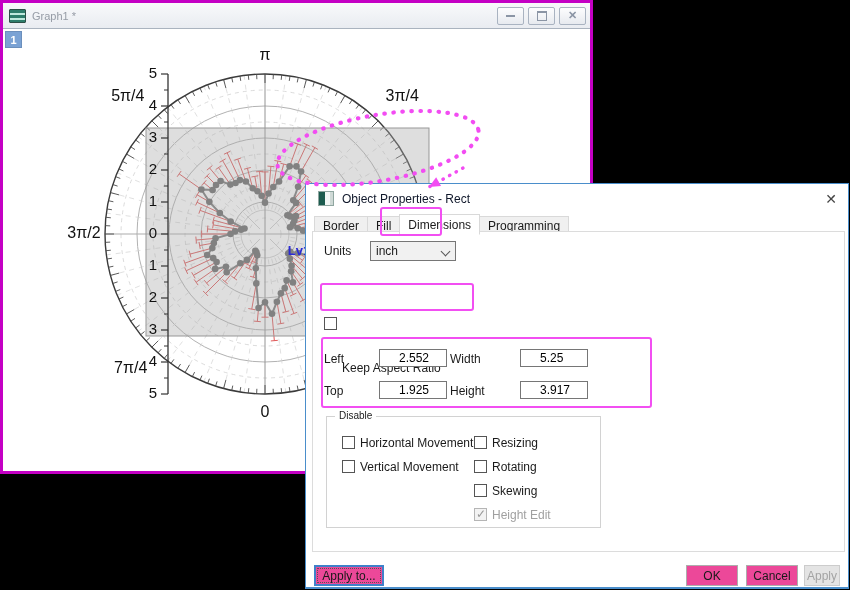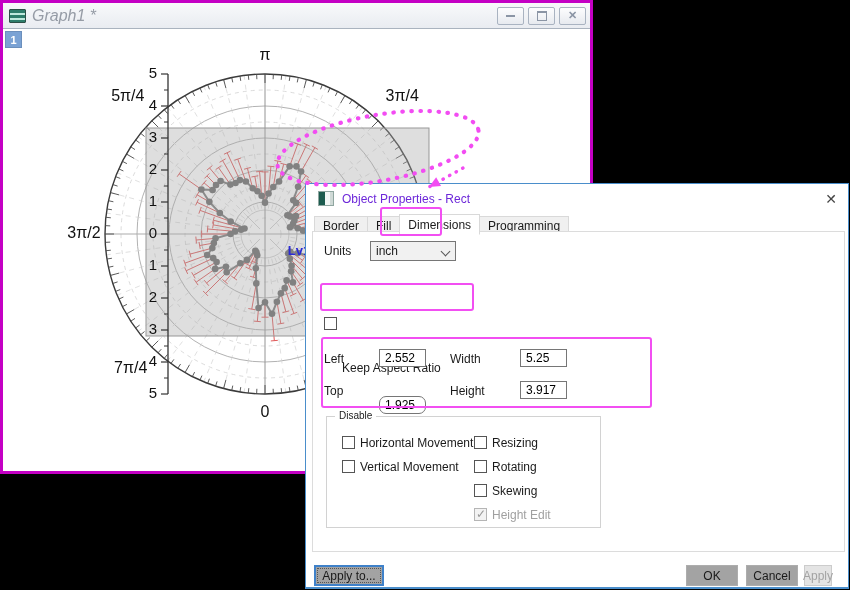--- a/index.html
+++ b/index.html
@@ -15,21 +15,21 @@
   }
   .gw-titlebar{
     height:25px;display:flex;align-items:center;padding:0 4px 0 6px;
     background:linear-gradient(180deg,#f8f9fb,#e9ecf1);
     border-bottom:1px solid #aab3bf;
   }
   .gw-icon{
     width:15px;height:12px;margin-right:6px;border:1px solid #2c4f46;border-radius:1px;
     background:repeating-linear-gradient(180deg,#2e7d6b 0 3px,#bfe9dd 3px 5px);
   }
-  .gw-title{flex:1;font-size:16px;color:#969ca6;font-style:italic;}
+  .gw-title{flex:1;font-size:11px;color:#969ca6;}
   .gw-btn{
     width:25px;height:16px;margin-left:4px;border:1px solid #a9b3c1;border-radius:2px;
     background:linear-gradient(180deg,#fdfdfe,#e7eaef);
     display:flex;align-items:center;justify-content:center;color:#8b95a5;
   }
   .glyph-min{width:9px;height:2px;background:#8b95a5;}
   .glyph-restore{width:8px;height:7px;border:1px solid #8b95a5;border-top-width:2px;}
   .glyph-close{font-size:11px;font-weight:bold;line-height:1;}
   .gw-content{position:relative;background:#fff;height:calc(100% - 26px);}
   .page-badge{
@@ -44,21 +44,21 @@
   .dialog{
     position:absolute;left:305px;top:183px;width:542px;height:403px;
     background:#fff;border:1px solid #4a8ecb;border-bottom-width:2px;z-index:20;
     font-size:12px;color:#1a1a1a;
   }
   .dlg-titlebar{height:29px;display:flex;align-items:center;padding:0 6px 0 12px;background:#fff;}
   .dlg-icon{
     width:14px;height:13px;margin-right:8px;border:1px solid #8fa6a0;
     background:linear-gradient(90deg,#1d5c4f 0 45%,#f2f7f5 45% 75%,#cfd9d6 75%);
   }
-  .dlg-title{flex:1;font-size:12px;color:#6d28d9;}
+  .dlg-title{flex:1;font-size:12px;color:#0f172a;}
   .dlg-close{width:22px;height:20px;display:flex;align-items:center;justify-content:center;
     color:#444;font-size:14px;cursor:default;}
   
   .dlg-tabs{position:absolute;left:8px;top:30px;display:flex;align-items:flex-end;}
   .tab{
     height:17px;padding:0 8px;display:flex;align-items:center;
     background:#f0f0f0;border:1px solid #d9d9d9;margin-right:-1px;font-size:12px;
   }
   .tab.active{background:#fff;border-bottom-color:#fff;height:19px;position:relative;z-index:2;}
   .hl{position:absolute;border:2px solid #f24ff2;border-radius:3px;z-index:15;pointer-events:none;}
@@ -78,42 +78,42 @@
   .cbx{
     position:absolute;width:13px;height:13px;box-sizing:border-box;
     border:1px solid #555;background:#fff;
   }
   .cbx.disabled{border-color:#b5b5b5;background:#f3f3f3;}
   .cbx.checked::after{content:"\2713";position:absolute;left:1px;top:-2px;font-size:12px;color:#9a9a9a;}
   .cbl{position:absolute;font-size:12px;}
   .cbl.dim{color:#a0a0a0;}
   .btn{
     position:absolute;box-sizing:border-box;font-size:12px;font-family:"Liberation Sans",sans-serif;
-    background:#a3a3a3;border:1px solid #adadad;display:flex;align-items:center;justify-content:center;
+    background:#ec4899;border:1px solid #adadad;display:flex;align-items:center;justify-content:center;
   }
   .btn.disabled{background:#e4e4e4;border-color:#cccccc;color:#a3a3a3;}
   .reset-btn{left:143px;top:79px;width:137px;height:24px;}
   .inp{
-    position:absolute;box-sizing:border-box;width:47px;height:18px;border:1px solid #767676;
-    font-size:12px;font-family:"Liberation Sans",sans-serif;padding:0 0 0 5px;background:#fff;
+    position:absolute;box-sizing:border-box;width:68px;height:18px;border:1px solid #767676;
+    font-size:12px;font-family:"Liberation Sans",sans-serif;padding:0 0 0 19px;background:#fff;
   }
   .grp{
     position:absolute;left:13px;top:184px;width:273px;height:110px;
     border:1px solid #d2d2d2;
   }
   .grp-legend{position:absolute;left:8px;top:-7px;background:#fff;padding:0 4px;font-size:10px;}
   .ft-btn{height:21px;}
   .apply-to{
     left:8px;top:381px;width:70px;
     border:1px solid #3f81c9;box-shadow:inset 0 0 0 1px #3f81c9;
     outline:1px dotted #555;outline-offset:-4px;
   }
   .ok{left:380px;top:381px;width:52px;}
   .cancel{left:440px;top:381px;width:52px;}
-  .apply{left:498px;top:381px;width:28px;}
+  .apply{left:498px;top:381px;width:36px;}
 </style>
 </head>
 <body>
 
 <div class="graph-window">
   <div class="gw-titlebar">
     <span class="gw-icon"></span>
     <span class="gw-title">Graph1 *</span>
     <span class="gw-btn">
         <span class="glyph-min"></span>
@@ -670,21 +670,21 @@
 
     <span class="cbx" style="left:11px;top:85px;"></span>
     <span class="cbl" style="left:29px;top:85px;margin-top:44px;">Keep Aspect Ratio</span>
 
     <div class="hl hl-fields"></div>
     <span class="lbl" style="left:11px;top:120px;">Left</span>
     <input class="inp" style="left: 66px; top: 117px;" value="2.552">
     <span class="lbl" style="left:137px;top:120px;">Width</span>
     <input class="inp" style="left: 207px; top: 117px;" value="5.25">
     <span class="lbl" style="left:11px;top:152px;">Top</span>
-    <input class="inp" style="left: 66px; top: 164px; border-radius: 7px;" value="1.925">
+    <input class="inp" style="left: 66px; top: 149px;" value="1.925">
     <span class="lbl" style="left:137px;top:152px;">Height</span>
     <input class="inp" style="left: 207px; top: 149px;" value="3.917">
 
     <div class="grp">
       <span class="grp-legend">Disable</span>
       <span class="cbx" style="left:15px;top:19px;"></span>
       <span class="cbl" style="left:33px;top:19px;">Horizontal Movement</span>
       <span class="cbx" style="left:15px;top:43px;"></span>
       <span class="cbl" style="left:33px;top:43px;">Vertical Movement</span>
       <span class="cbx" style="left:147px;top:19px;"></span>

